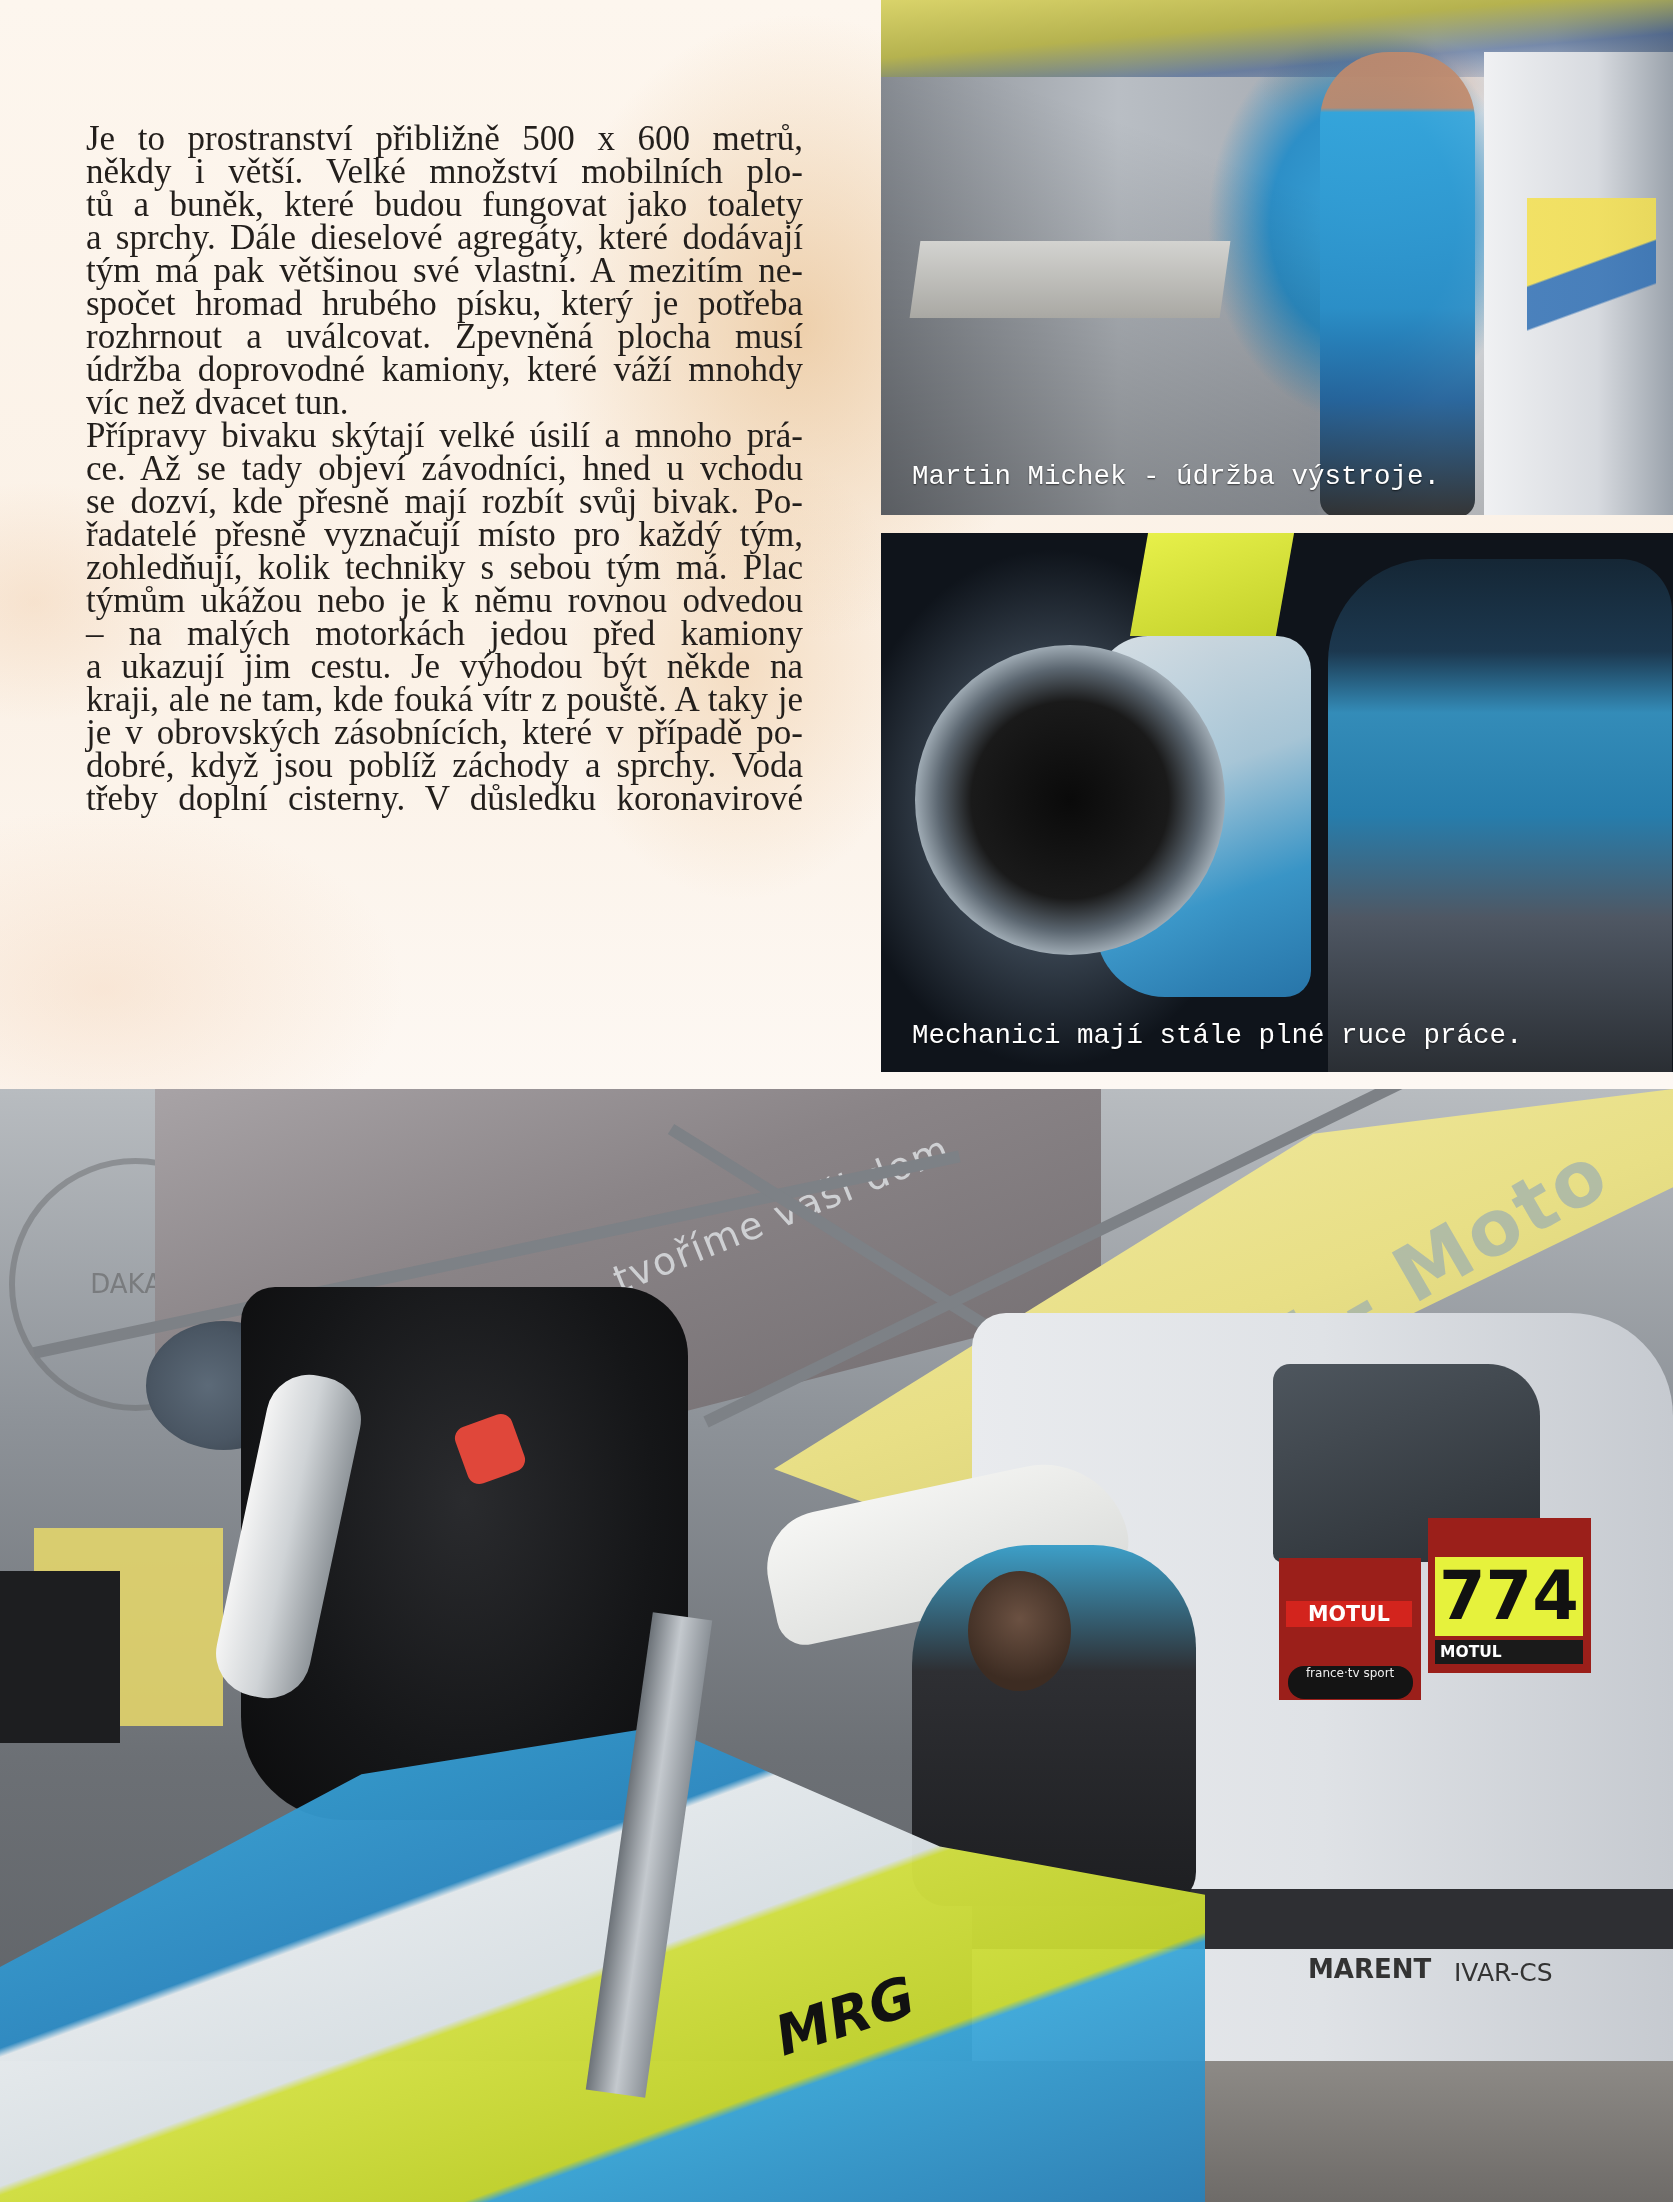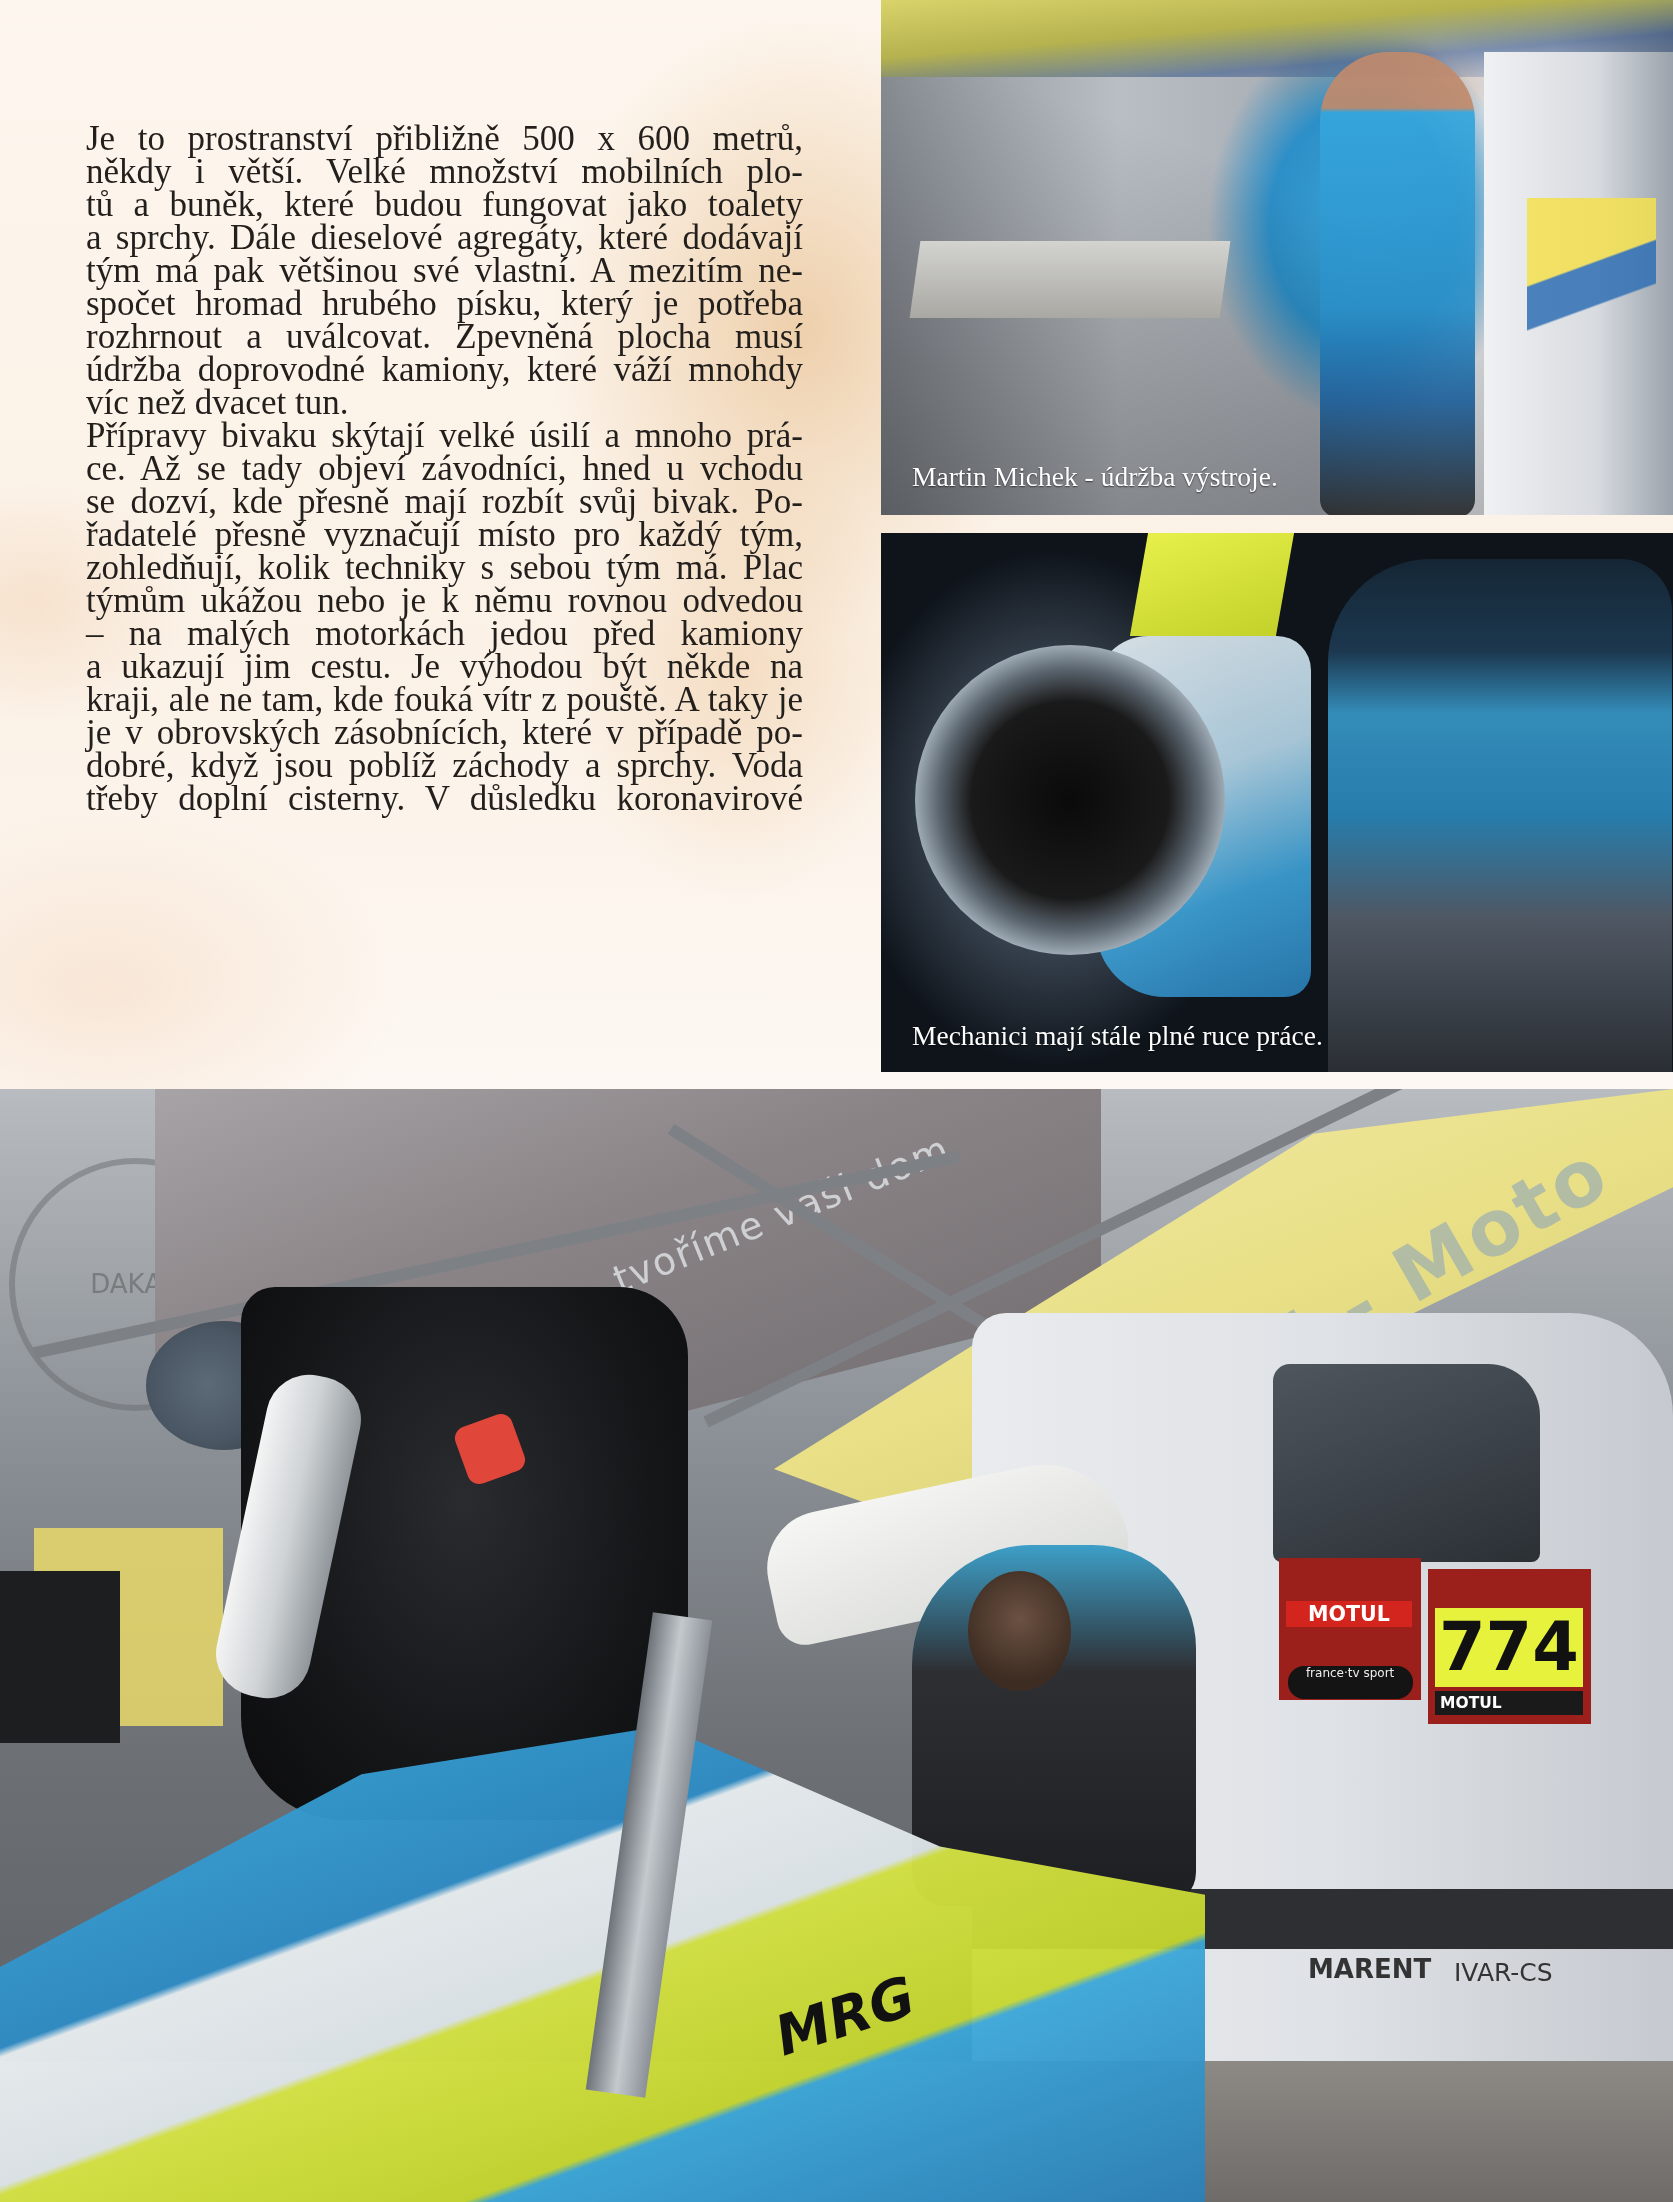--- a/index.html
+++ b/index.html
@@ -57,21 +57,21 @@
     background: linear-gradient(160deg, #e9f1f6 0%, #b7d8ea 40%, #3ea3d9 70%, #2a7fb8 100%);
     border-radius: 52px 34px 26px 69px; opacity:0.9; }
   .photo-mid .numplate { position:absolute; left:258px; top:0; width:146px; height:103px;
     background: linear-gradient(160deg,#e7f04a,#c3d12b); transform: skewX(-10deg); }
   .photo-mid .mech { position:absolute; left:447px; top:26px; width:344px; height:513px;
     background: linear-gradient(180deg, #162a3a 0%, #1e3e58 18%, #3aa1d4 30%, #2b8fc5 50%, #5a6370 70%, #2f3338 100%);
     border-radius: 103px 52px 0 0; opacity:0.85; }
 
   .caption {
     position: absolute; color: #ffffff; font-size: 27.5px; line-height: 31px;
-    text-shadow: 0 0.9px 1.7px rgba(0,0,0,0.6); white-space: nowrap;
+    text-shadow: 0 0.9px 1.7px rgba(0,0,0,0.6); white-space: nowrap; font-family: Liberation Mono, monospace;
   }
 
   .photo-bottom { left: 0; top: 1089px; width: 1673px; height: 1113px;
     background:
       linear-gradient(180deg, #b8bcc0 0%, #8d9298 30%, #6c7075 60%, #5a5d61 100%);
   }
   .photo-bottom .tent-dark { position:absolute; left:155px; top:0; width:946px; height:361px;
     background: linear-gradient(160deg,#a8a3a6 0%,#8a8487 40%,#6f6a6d 100%);
     clip-path: polygon(0 0, 100% 0, 100% 60%, 40% 100%, 0 80%); }
   .photo-bottom .tent-yellow { position:absolute; left:774px; top:0; width:899px; height:447px;
@@ -86,21 +86,21 @@
     background: linear-gradient(90deg, #e9ebee 0%, #dfe2e6 50%, #c6cad0 100%);
     border-radius: 34px 103px 0 0; }
   .photo-bottom .van-window { position:absolute; left:1273px; top:275px; width:267px; height:198px;
     background: linear-gradient(160deg, #4e565e, #2b3035); border-radius: 17px 52px 8.6px 8.6px; }
   .photo-bottom .van-skirt { position:absolute; left:972px; top:800px; width:701px; height:60px; background:#2e2f33; }
   .photo-bottom .motul-left { position:absolute; left:1279px; top:469px; width:142px; height:142px; background:#9b1f1a; }
   .photo-bottom .motul-left .logo { position:absolute; left:6.9px; top:43px; width:126px; height:26px; background:#d3241d;
     color:#fff; font-family:"DejaVu Sans", sans-serif; font-weight:bold; font-size:20.6px; text-align:center; line-height:26px; }
   .photo-bottom .motul-left .fr { position:absolute; left:8.6px; top:108px; width:125px; height:33px; background:#141414;
     color:#eee; font-family:"DejaVu Sans", sans-serif; font-size:12px; text-align:center; line-height:15.5px;border-radius:16px; }
-  .photo-bottom .plate { position:absolute; left:1428px; top:480px; width:163px; height:155px; background:#9b1f1a; }
+  .photo-bottom .plate { position:absolute; left:1428px; top:429px; width:163px; height:155px; background:#9b1f1a; }
   .photo-bottom .plate .num { position:absolute; left:6.9px; top:39px; width:148px; height:79px; background:#e6f23c;
     color:#111; font-family:"DejaVu Sans", sans-serif; font-weight:bold; font-size:67px; text-align:center; line-height:79px; }
   .photo-bottom .plate .motul2 { position:absolute; left:6.9px; top:122px; width:148px; height:24px; background:#1a1a1a;
     color:#fff; font-family:"DejaVu Sans", sans-serif; font-weight:bold; font-size:15.5px; line-height:24px; padding-left:5.2px; box-sizing:border-box; }
   .photo-bottom .van-brand { position:absolute; font-family:"DejaVu Sans", sans-serif; color:#333; }
   .photo-bottom .bike-engine { position:absolute; left:241px; top:198px; width:447px; height:533px;
     background: radial-gradient(ellipse at 50% 40%, #2a2b2e 0%, #151618 60%, #0b0b0c 100%);
     border-radius: 34px 69px 52px 103px; }
   .photo-bottom .headlight { position:absolute; left:241px; top:284px; width:95px; height:327px;
     background: linear-gradient(90deg,#f4f4f4,#cfd3d6,#8f959a); border-radius:43px; transform: rotate(12deg); }

